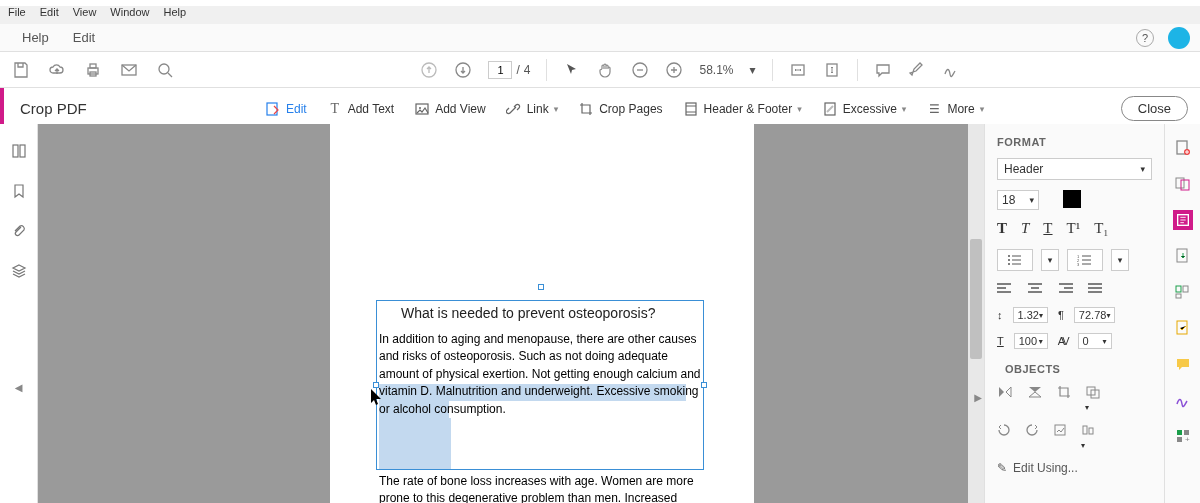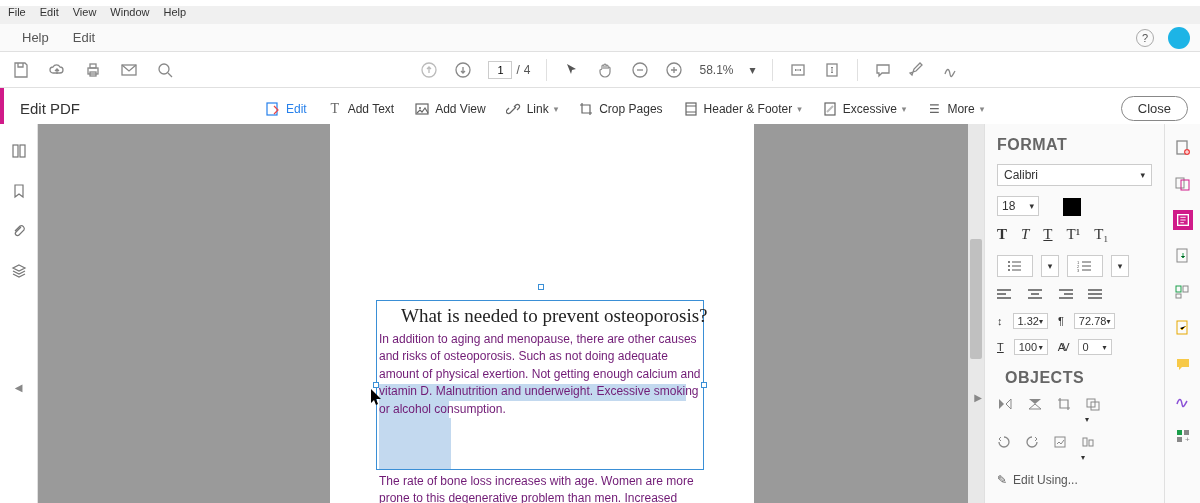--- a/index.html
+++ b/index.html
@@ -40,31 +40,31 @@
 
 .main { position: absolute; top: 124px; left: 0; right: 0; bottom: 0; display: flex; }
 .leftrail { width: 38px; background: #fff; border-right: 1px solid #e0e0e0; display: flex; flex-direction: column; align-items: center; gap: 22px; padding-top: 18px; }
 .leftrail .lr-ico { width: 18px; height: 18px; color: #666; display: flex; align-items: center; justify-content: center; }
 .leftrail .collapse { margin-top: auto; margin-bottom: 110px; color: #888; font-size: 10px; }
 .canvasarea { flex: 1; background: #9a9a9a; position: relative; overflow: hidden; }
 .canvasarea .page { position: absolute; left: 292px; top: 0; width: 424px; height: 600px; background: #fff; }
 .canvasarea .selbox { position: absolute; border: 1px solid #3a8fd6; }
 .canvasarea .selhandle { position: absolute; width: 6px; height: 6px; background: #fff; border: 1px solid #3a8fd6; }
 .canvasarea .hl { position: absolute; background: #a9c9e8; opacity: 0.7; }
-.canvasarea .doctitle { position: absolute; font-size: 19px; color: #222; font-family: Liberation Serif, serif; }
-.canvasarea .doctext { position: absolute; font-size: 12px; color: #701a75; line-height: 1.45; }
+.canvasarea .doctitle { position: absolute; font-size: 14px; color: #222; }
+.canvasarea .doctext { position: absolute; font-size: 12px; color: #000000; line-height: 1.45; }
 .canvasarea .scroll { position: absolute; right: 0; top: 0; bottom: 0; width: 16px; background: #e8e8e8; }
 .canvasarea .thumb { position: absolute; right: 2px; top: 115px; width: 12px; height: 120px; background: #c0c0c0; border-radius: 2px; }
 .canvasarea .expand { position: absolute; right: 2px; top: 268px; color: #888; font-size: 10px; }
 .canvasarea .cursor-arrow { position: absolute; left: 332px; top: 264px; }
 
 .formatpanel { width: 180px; background: #fafafa; border-left: 1px solid #e0e0e0; padding: 12px 12px; font-size: 12px; color: #333; overflow: hidden; }
-.formatpanel .sect { font-size: 16px; font-weight: 600; color: #666; letter-spacing: 0.5px; margin-bottom: 10px; }
+.formatpanel .sect { font-size: 11px; font-weight: 600; color: #666; letter-spacing: 0.5px; margin-bottom: 10px; }
 .formatpanel .fontsel { border: 1px solid #ccc; background: #fff; padding: 3px 6px; font-size: 12px; display: flex; justify-content: space-between; align-items: center; margin-bottom: 10px; }
-.formatpanel .row { display: flex; align-items: flex-end; gap: 24px; margin-bottom: 10px; }
+.formatpanel .row { display: flex; align-items: flex-start; gap: 24px; margin-bottom: 10px; }
 .formatpanel .sizebox { border: 1px solid #ccc; background: #fff; width: 42px; padding: 2px 4px; font-size: 12px; display: flex; justify-content: space-between; align-items: center; }
 .formatpanel .swatch { width: 18px; height: 18px; background: #000; }
 .formatpanel .stylerow { display: flex; gap: 14px; margin-bottom: 12px; }
 .formatpanel .stylerow .s { font-family: Georgia, serif; font-size: 15px; color: #333; }
 .formatpanel .listrow { display: flex; gap: 8px; margin-bottom: 12px; }
 .formatpanel .listbtn { border: 1px solid #ccc; background: #fff; width: 36px; height: 22px; display: flex; align-items: center; justify-content: center; }
 .formatpanel .alignrow { display: flex; gap: 14px; margin-bottom: 12px; }
 .formatpanel .spacrow { display: flex; gap: 10px; margin-bottom: 10px; font-size: 11px; align-items: center; }
 .formatpanel .numbox { border: 1px solid #ccc; background: #fff; padding: 1px 4px; min-width: 34px; display: inline-flex; justify-content: space-between; align-items: center; }
 .formatpanel .objrow { display: flex; gap: 14px; margin: 8px 0 10px; }
@@ -199,21 +199,21 @@
     <div class="tool-icon">
         <svg width="18" height="18" viewBox="0 0 18 18">
           <path d="M3 13c2-6 4-6 5 0s3 0 5-3" fill="none" stroke="#888" stroke-width="1.3"></path>
         </svg>
       </div>
   </div>
 </div>
 
 <div class="actionrow">
   <div class="editstripe"></div>
-  <div class="editpdf">Edit PDF</div>
+  <div class="editpdf">Crop PDF</div>
   <div class="actions">
     <div class="act edit">
       <span class="ico">
           <svg width="16" height="16" viewBox="0 0 16 16">
             <rect x="2" y="2" width="10" height="12" fill="none" stroke="#2680eb" stroke-width="1.2"></rect>
             <path d="M9 5l4 4-4 4" fill="none" stroke="#e44" stroke-width="1.2"></path>
           </svg>
         </span>
       <span>Edit</span>
     </div>
@@ -325,21 +325,21 @@
         </svg>
       </div>
     <div class="scroll"></div>
     <div class="thumb"></div>
     <div class="expand">▶</div>
   </div>
 
   <div class="formatpanel">
     <div class="sect">FORMAT</div>
     <div class="fontsel">
-      <span>Calibri</span>
+      <span>Header</span>
       <span style="font-size:9px;">▾</span>
     </div>
     <div class="row">
       <div class="sizebox">
         <span>18</span>
         <span style="font-size:9px;">▾</span>
       </div>
       <div class="swatch"></div>
     </div>
     <div class="stylerow">

